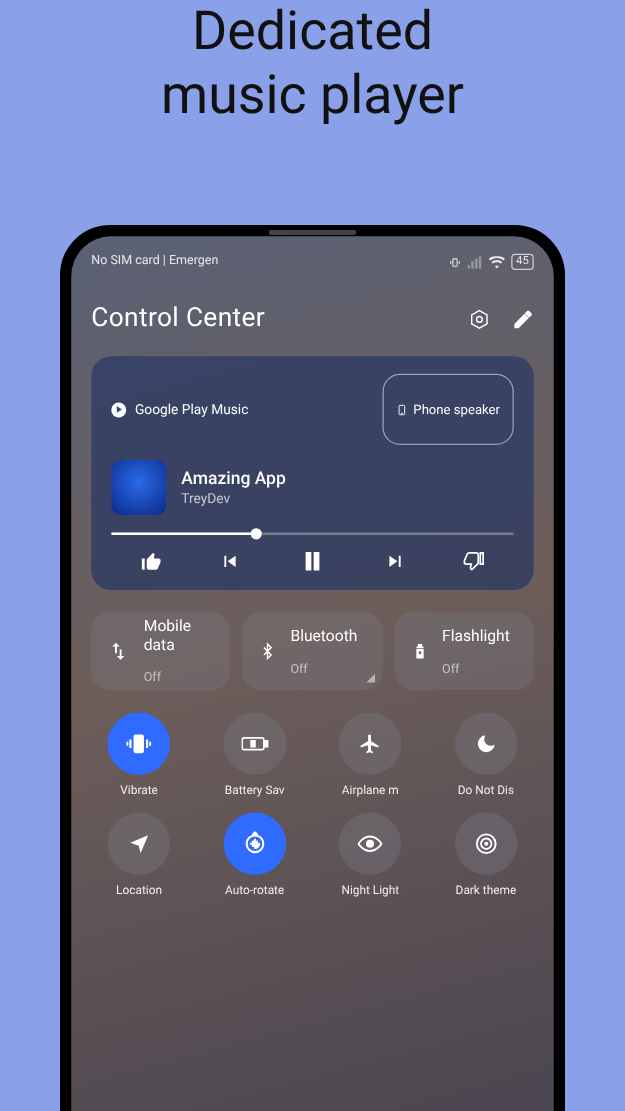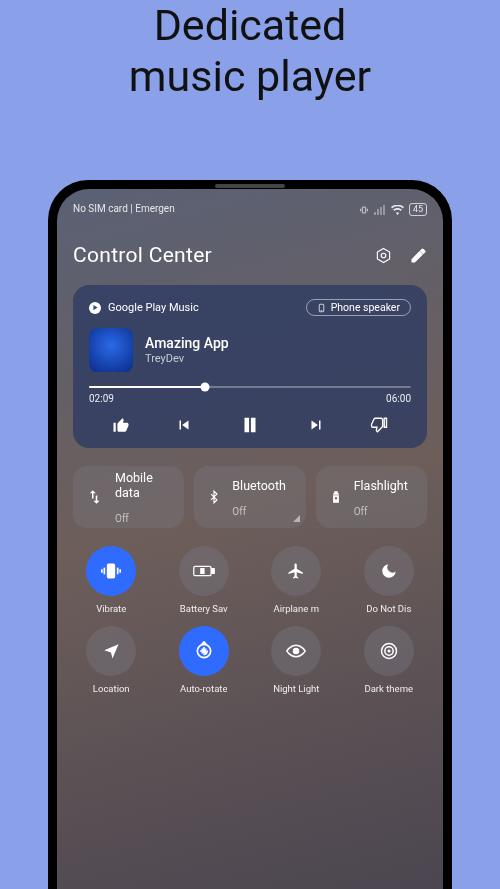--- a/index.html
+++ b/index.html
@@ -12,21 +12,21 @@
 .status-right{display:flex;align-items:center;gap:5px}
 .battery-pill{border:1px solid rgba(255,255,255,.7);border-radius:3px;padding:0 3px;font-size:9px;line-height:11px}
 .cc-header{display:flex;justify-content:space-between;align-items:center;margin-top:22px;color:#fff}
 .cc-title{font-size:21px;font-weight:400;letter-spacing:.3px}
 .cc-header-icons{display:flex;gap:18px}
 .ic{display:inline-flex;align-items:center;justify-content:center}
 .music-card{margin-top:18px;background:rgba(40,56,98,.72);border-radius:16px;padding:14px 16px 12px;color:#fff}
 .music-top{display:flex;justify-content:space-between;align-items:center}
 .music-source{display:flex;align-items:center;gap:7px;font-size:11px}
 .source-badge{width:12px;height:12px;border-radius:50%;background:#fff;display:flex;align-items:center;justify-content:center}
-.speaker-chip{border:1px solid rgba(255,255,255,.5);border-radius:14px;padding:1px 10px;display:flex;align-items:center;gap:5px;font-size:10.5px}
+.speaker-chip{border:1px solid rgba(255,255,255,.5);border-radius:14px;padding:21px 10px;display:flex;align-items:center;gap:5px;font-size:10.5px}
 .track-row{display:flex;gap:12px;margin-top:12px;align-items:center}
 .album-art{width:44px;height:44px;border-radius:8px;background:radial-gradient(circle at 50% 40%,#2a6ae8,#0a2a88);flex-shrink:0}
 .track-title{font-size:14px;font-weight:500}
 .track-artist{font-size:11px;color:rgba(255,255,255,.7);margin-top:1px}
 .progress{margin-top:14px;position:relative;height:2px;background:rgba(255,255,255,.3);border-radius:1px}
 .progress-fill{position:absolute;left:0;top:0;height:100%;background:#fff;border-radius:1px}
 .progress-thumb{position:absolute;top:50%;width:9px;height:9px;background:#fff;border-radius:50%;transform:translate(-50%,-50%)}
 .time-row{display:flex;justify-content:space-between;font-size:10px;margin-top:5px;color:rgba(255,255,255,.9)}
 .controls{display:flex;justify-content:space-around;align-items:center;margin-top:10px}
 .tiles{margin-top:18px;display:grid;grid-template-columns:1fr 1fr 1fr;gap:10px}
@@ -120,24 +120,20 @@
         <div class="album-art"></div>
         <div>
           <div class="track-title">Amazing App</div>
           <div class="track-artist">TreyDev</div>
         </div>
       </div>
       <div class="progress">
         <div class="progress-fill" id="pfill" style="width: 36%;"></div>
         <div class="progress-thumb" id="pthumb" style="left: 36%;"></div>
       </div>
-      <div class="time-row">
-        <span>02:09</span>
-        <span>06:00</span>
-      </div>
       <div class="controls">
         <span class="ic">
             <svg width="18" height="18" viewBox="0 0 24 24" fill="#fff">
               <path d="M2 21h3V9H2v12zM22 11c0-1.1-.9-2-2-2h-5.3l.8-3.8V5c0-.4-.2-.8-.4-1.1L14 3l-6.2 6.2c-.4.4-.6.9-.6 1.4V19c0 1.1.9 2 2 2h8c.8 0 1.5-.5 1.8-1.2l2.9-6.8c.1-.2.1-.5.1-.7V11z"></path>
             </svg>
           </span>
         <span class="ic">
             <svg width="18" height="18" viewBox="0 0 24 24" fill="#fff">
               <path d="M6 6h2v12H6zm3.5 6l8.5 6V6z"></path>
             </svg>

